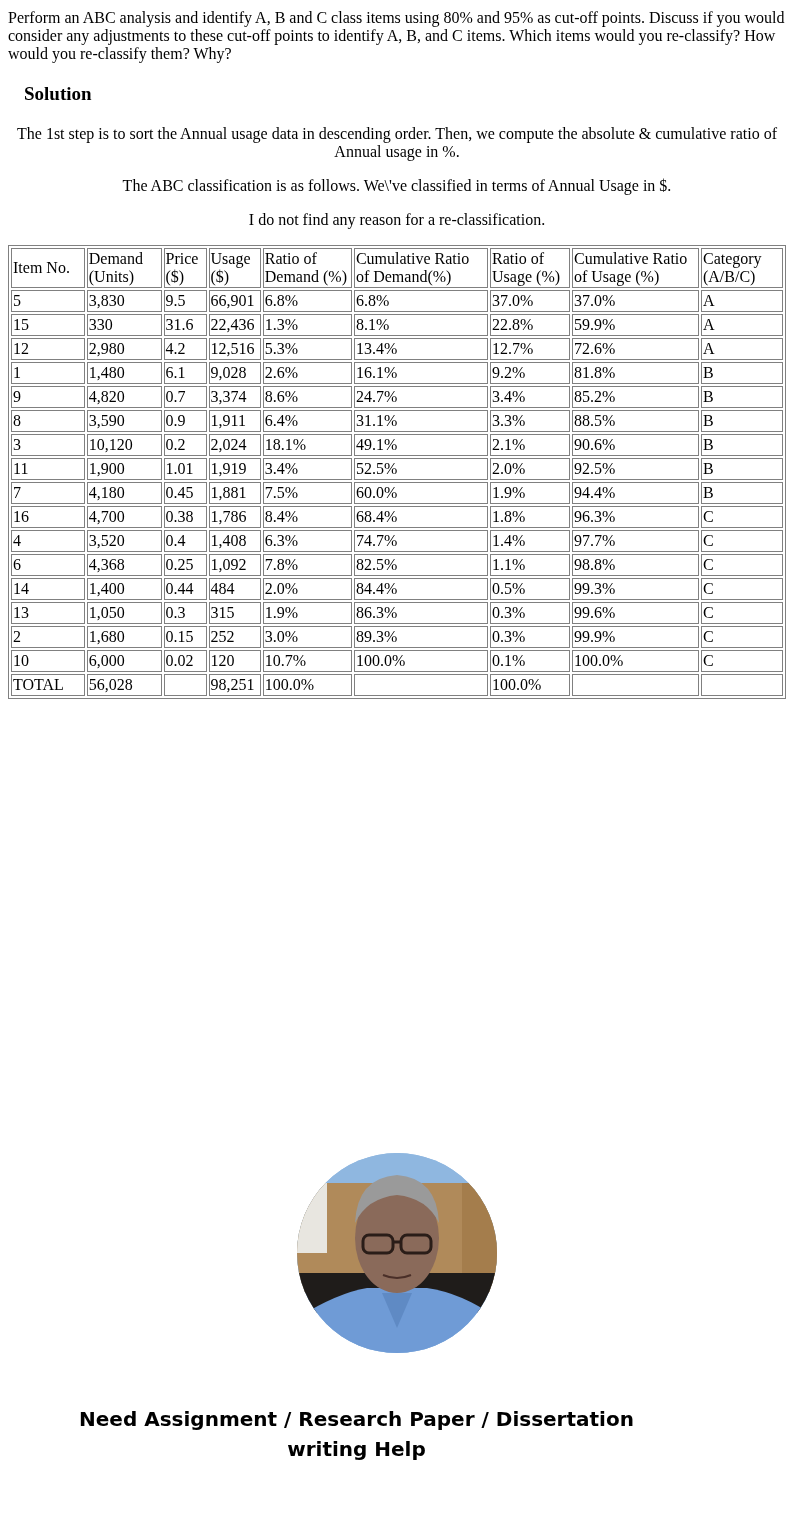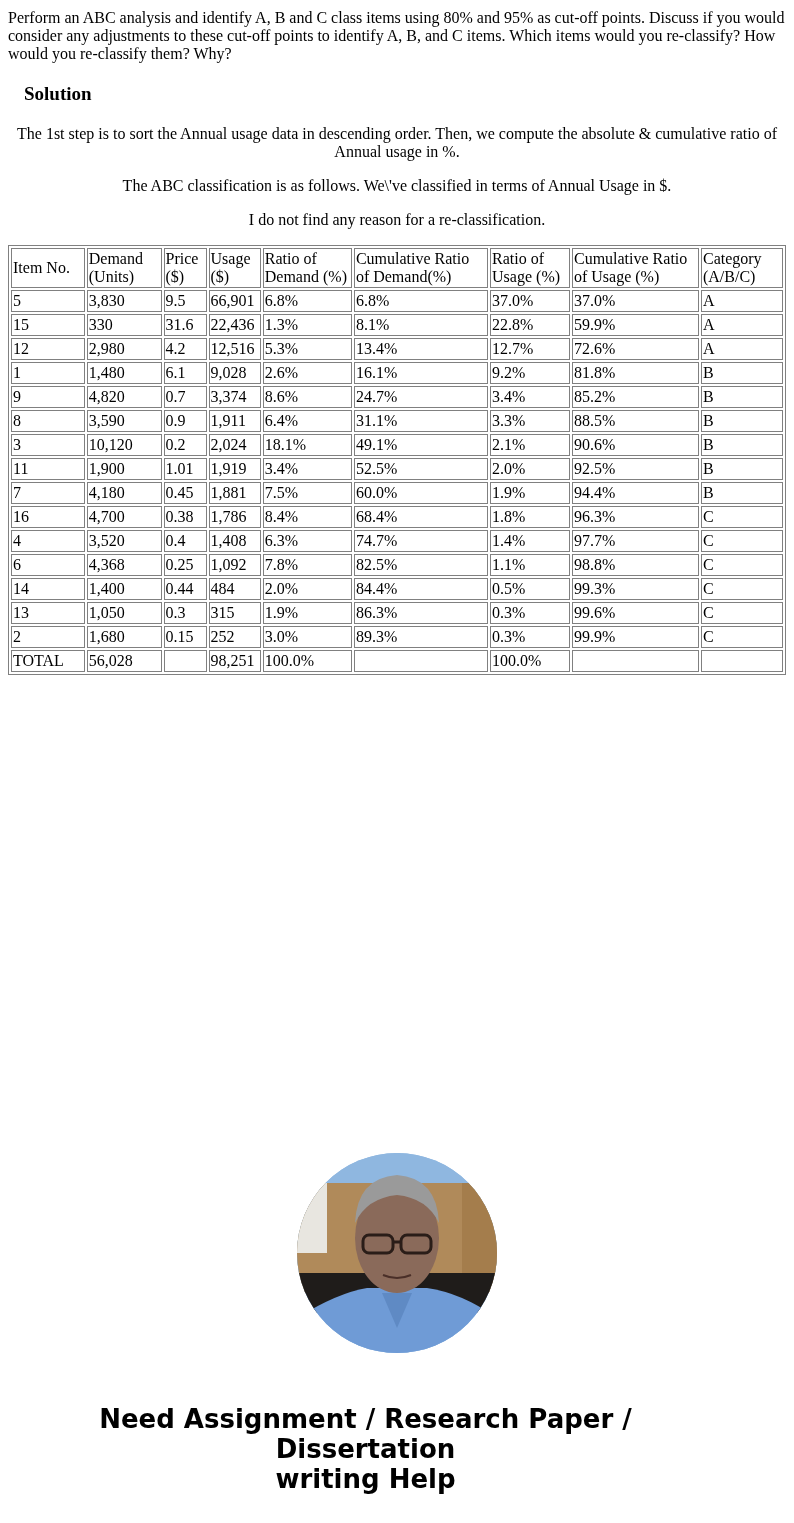--- a/index.html
+++ b/index.html
@@ -48,27 +48,27 @@
     width: 200px;
     height: 200px;
     border-radius: 50%;
     overflow: hidden;
     background: #8fb7e0;
   }
   .photo-wrap svg { display: block; }
 
   .footer {
     position: absolute;
-    left: 9px;
+    left: 0;
     top: 1404px;
     width: 713px;
     text-align: center;
     font-family: "DejaVu Sans", sans-serif;
     font-weight: bold;
-    font-size: 26px;
+    font-size: 20px;
     line-height: 30px;
     color: #000;
   }
 </style>
 </head>
 <body>
 
 <div class="content">
   <p class="question">Perform an ABC analysis and identify A, B and C class items using 80% and 95% as cut-off points. Discuss if you would consider any adjustments to these cut-off points to identify A, B, and C items. Which items would you re-classify? How would you re-classify them? Why?</p>
 
@@ -261,20 +261,31 @@
           <td>1,680</td>
           <td>0.15</td>
           <td>252</td>
           <td>3.0%</td>
           <td>89.3%</td>
           <td>0.3%</td>
           <td>99.9%</td>
           <td>C</td>
         </tr>
         <tr>
+          <td>10</td>
+          <td>6,000</td>
+          <td>0.02</td>
+          <td>120</td>
+          <td>10.7%</td>
+          <td>100.0%</td>
+          <td>0.1%</td>
+          <td>100.0%</td>
+          <td>C</td>
+        </tr>
+        <tr>
           <td>TOTAL</td>
           <td>56,028</td>
           <td></td>
           <td>98,251</td>
           <td>100.0%</td>
           <td></td>
           <td>100.0%</td>
           <td></td>
           <td></td>
         </tr>

